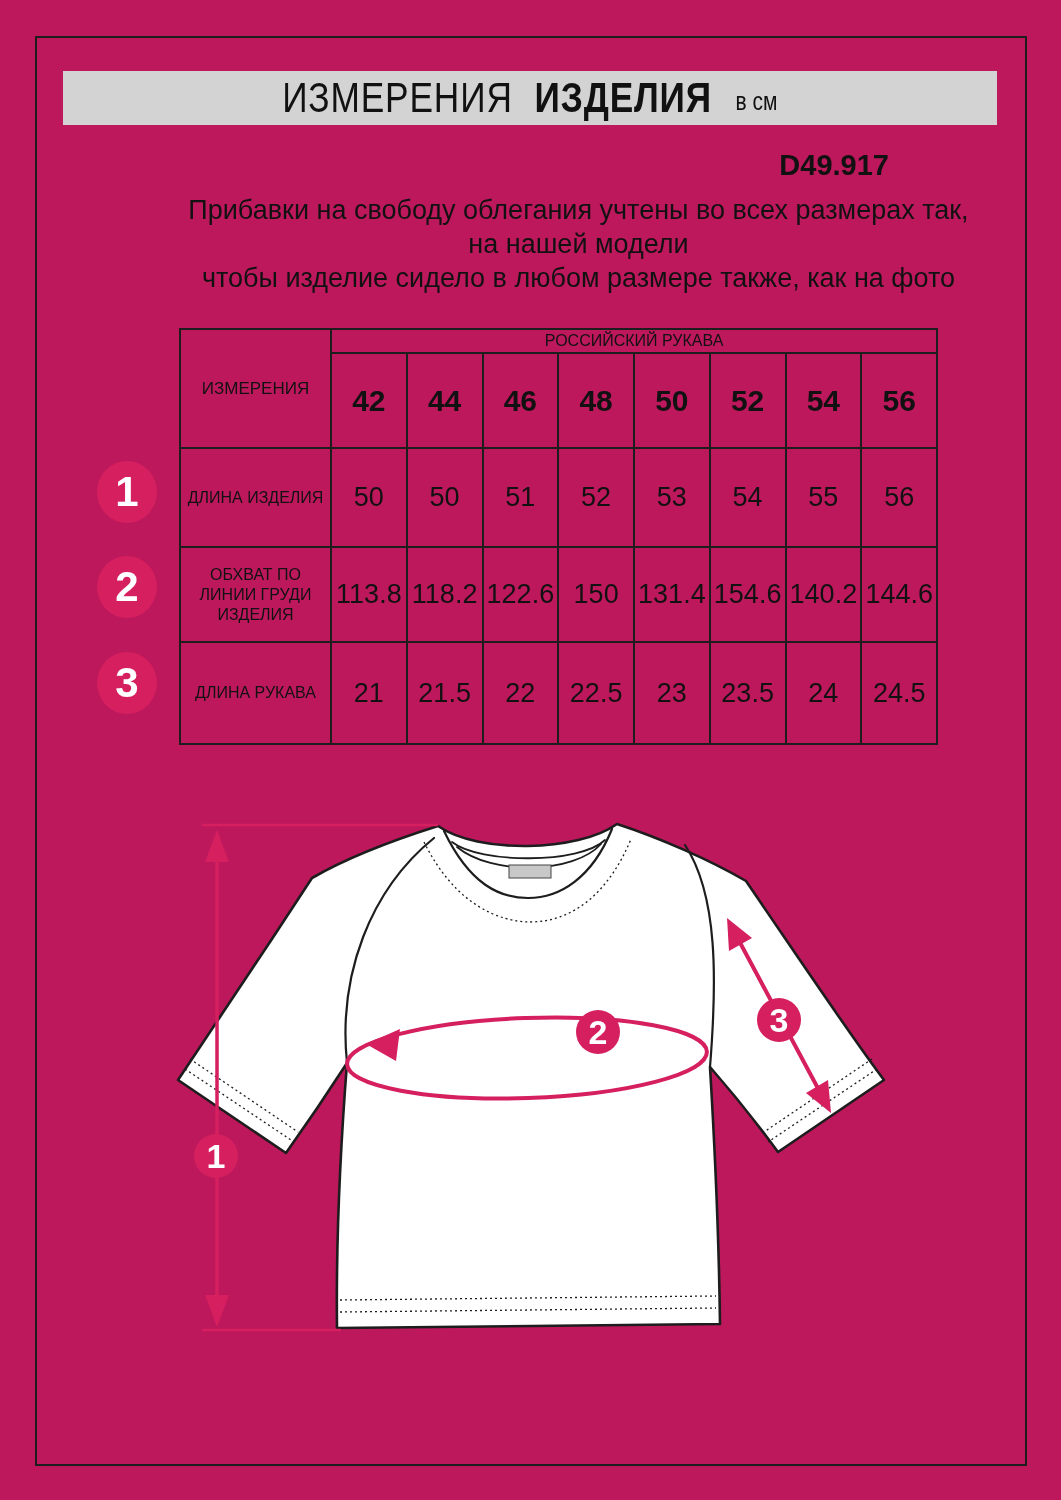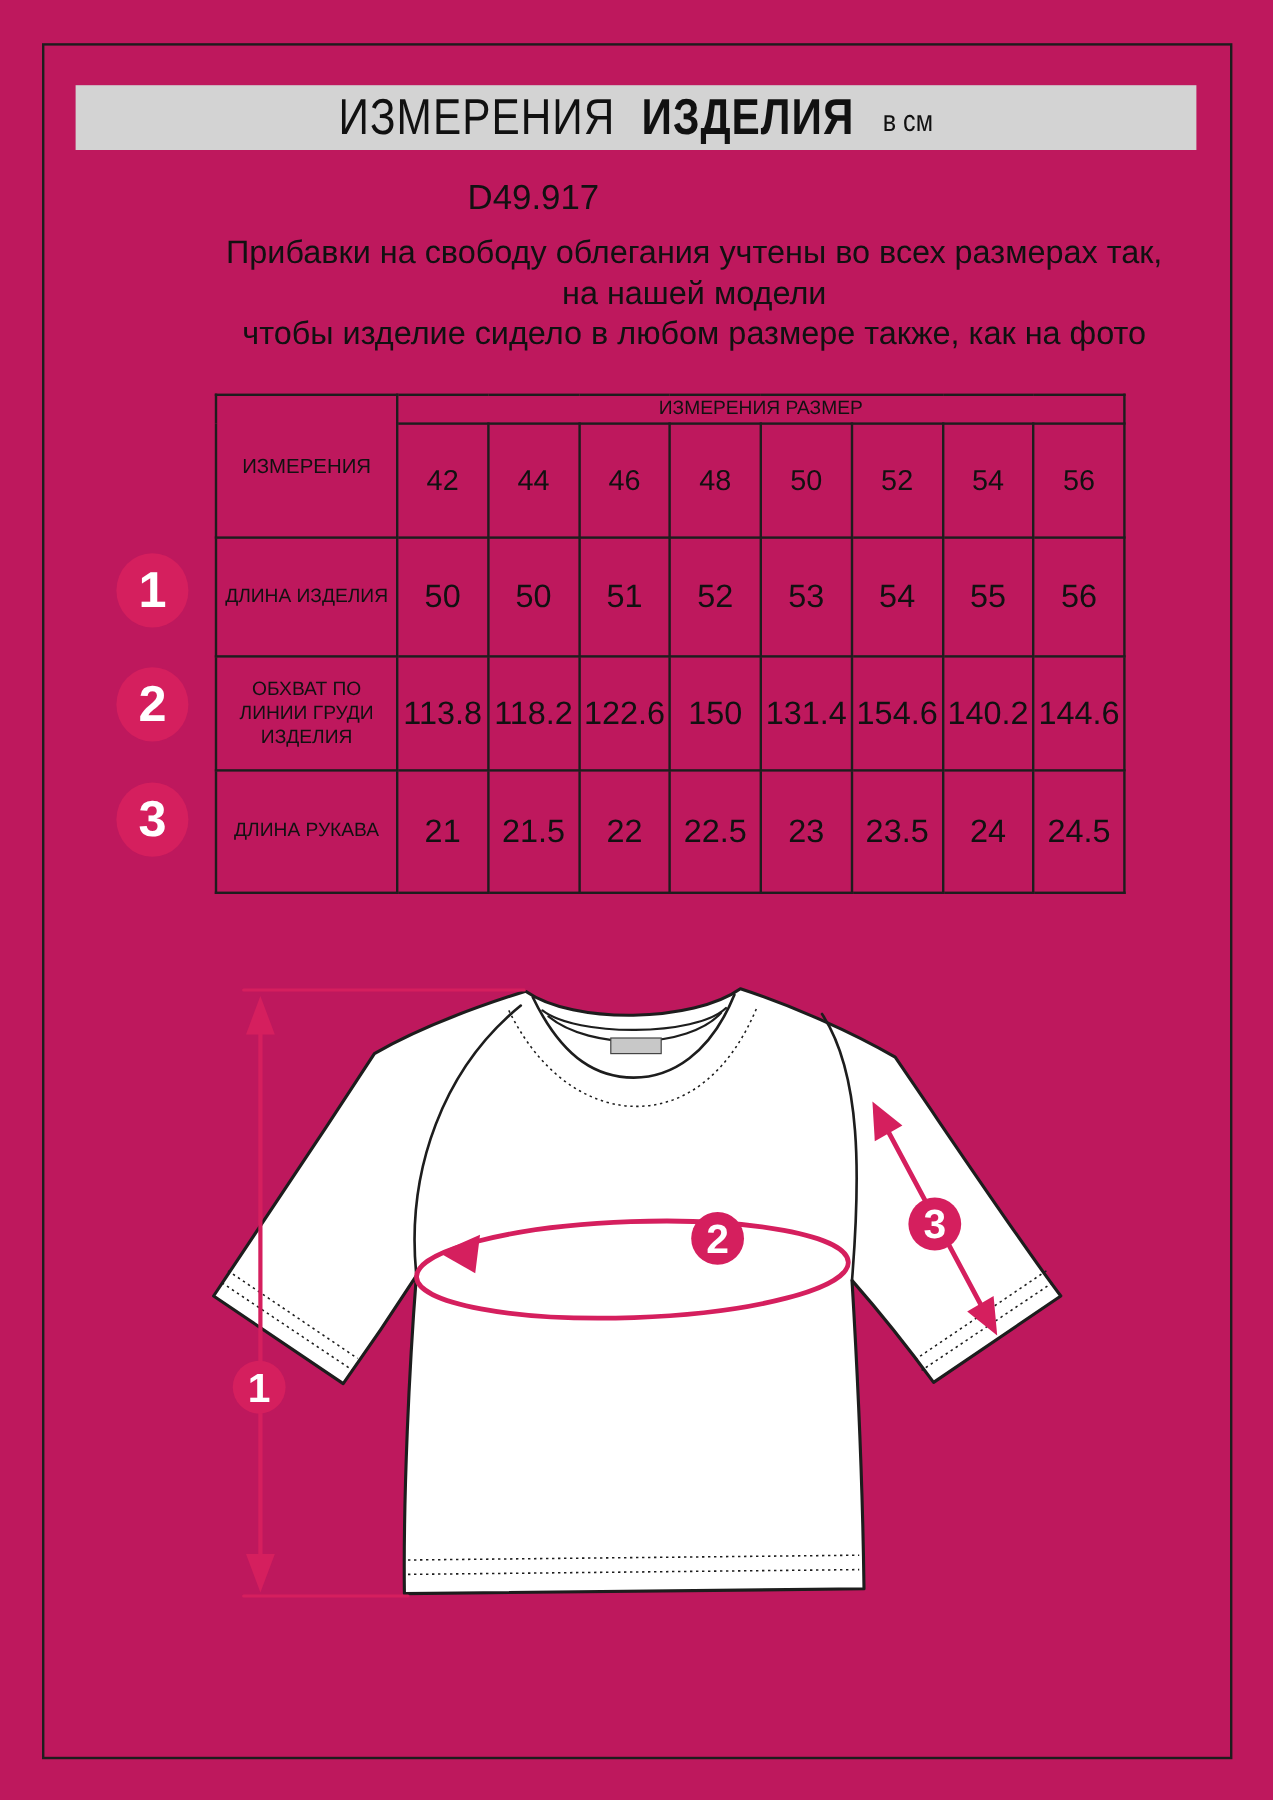--- a/index.html
+++ b/index.html
@@ -18,39 +18,39 @@
   }
   .banner-inner {
     display:flex; align-items:center; transform:scaleX(0.84); transform-origin:50% 50%;
     white-space:nowrap;
   }
   .banner-title   { font-size:42px; font-weight:400; letter-spacing:1px; }
   .banner-title-b { font-size:42px; font-weight:700; letter-spacing:1px; margin-left:26px; }
   .banner-unit    { font-size:25px; font-weight:400; margin-left:28px; margin-top:6px; }
   .model-code {
     position:absolute; left:0; top:149px; width:889px;
-    text-align:center; font-size:29px; font-weight:400;
+    text-align:right; font-size:29px; font-weight:700;
   }
   .note {
     position:absolute; left:0; top:193px; width:1061px;
     text-align:center; font-size:27px; line-height:34px; font-weight:400;padding-left:48px;
   }
   
   .size-table-wrap { position:absolute; left:179px; top:328px; }
   table.size-table {
     border-collapse:collapse; table-layout:fixed; width:757px;
     border:2px solid #1d1d1d;
   }
   table.size-table td {
     border:2px solid #1d1d1d; text-align:center; vertical-align:middle;
     padding:0; overflow:hidden;
   }
   .c-measure { font-size:17px; }
   .c-group   { font-size:16px; height:22px; }
-  .r-sizes td{ font-size:24px; font-weight:400; height:93px; }
+  .r-sizes td{ font-size:30px; font-weight:700; height:93px; }
   .r-d1 td   { height:97px; }
   .r-d2 td   { height:93px; }
   .r-d3 td   { height:100px; }
   .c-label   { font-size:16px; line-height:20px; padding:0 8px; }
   .c-val     { font-size:27px; }
   
   .tbadge {
     position:absolute; left:97px; width:60px; height:62px; border-radius:50%;
     display:flex; align-items:center; justify-content:center;
     color:#fff; font-size:42px; font-weight:700;
@@ -93,21 +93,21 @@
           <col style="width:75.75px">
           <col style="width:75.75px">
         <col style="width:75.75px">
           <col style="width:75.75px">
           <col style="width:75.75px">
           <col style="width:75.75px">
       </colgroup>
       <tbody>
           <tr>
         <td class="c-measure" rowspan="2">ИЗМЕРЕНИЯ</td>
-        <td class="c-group" colspan="8">ИЗМЕРЕНИЯ РАЗМЕР</td>
+        <td class="c-group" colspan="8">РОССИЙСКИЙ РУКАВА</td>
       </tr>
       <tr class="r-sizes">
         <td>42</td>
         <td>44</td>
         <td>46</td>
         <td>48</td>
         <td>50</td>
         <td>52</td>
         <td>54</td>
         <td>56</td>

